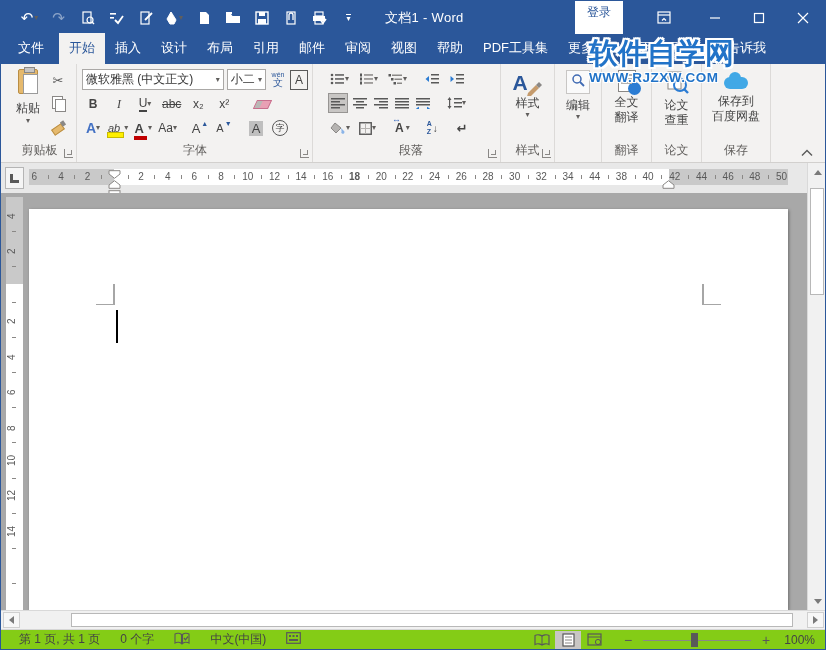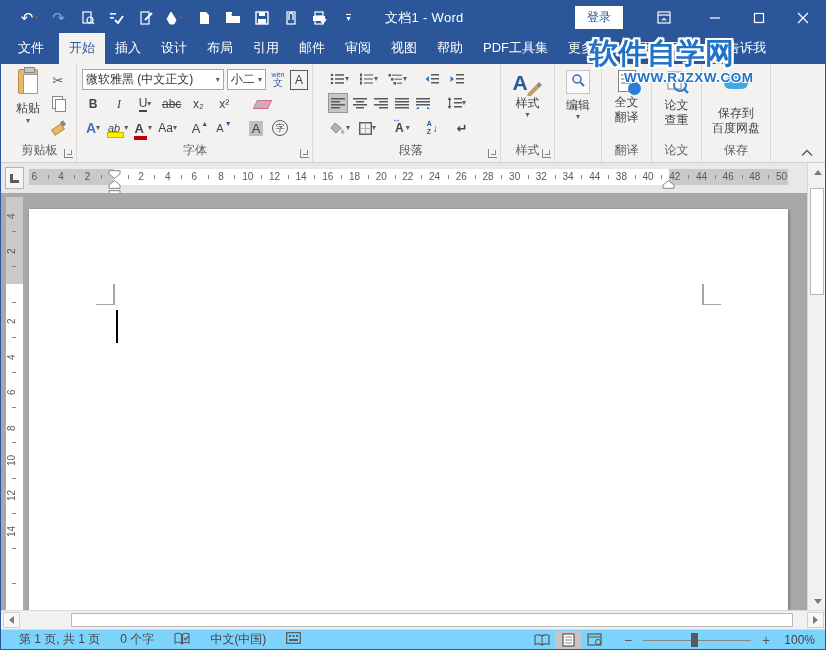--- a/index.html
+++ b/index.html
@@ -8,21 +8,21 @@
   .win{position:relative;width:826px;height:650px;border:1px solid #2b579a;background:#f3f2f1;overflow:hidden}
 
   
   .titlebar{position:absolute;left:0;top:0;width:100%;height:33px;background:#2b579a;display:flex;align-items:center;color:#fff}
   .qat{display:flex;align-items:center;gap:0;padding-left:14px}
   .qbtn{width:29px;height:26px;display:flex;align-items:center;justify-content:center;color:#fff;font-size:15px}
   .qbtn svg{display:block}
   .qbtn .car{font-size:8px;margin-left:1px}
   .dim{opacity:.45}
   .doctitle{margin-left:22px;font-size:13px;letter-spacing:.3px;white-space:nowrap}
-  .title-right{margin-left:auto;display:flex;align-items:center;height:100%}
+  .title-right{margin-left:auto;display:flex;height:100%}
   .login{background:#fff;color:#2b579a;font-size:12px;padding:3px 12px;margin-right:26px;cursor:default}
   .wbtn{width:44px;height:33px;display:flex;align-items:center;justify-content:center}
   .ribopt{margin-right:14px;width:30px}
 
   
   .tabsrow{position:absolute;left:0;top:33px;width:100%;height:30px;background:#2b579a;display:flex;align-items:flex-end;color:#fff;font-size:13px}
   .tab{padding:6px 10px 7px;white-space:nowrap;display:flex;align-items:center;gap:4px}
   .tab.file{padding:6px 15px 7px;margin-left:2px}
   .tab.active{background:#f3f2f1;color:#2b579a}
   .ticon{width:11px;height:11px;border:1.4px solid #fff;border-radius:50%;display:inline-block}
@@ -131,21 +131,21 @@
   .tri.up{border-left:4px solid transparent;border-right:4px solid transparent;border-bottom:5px solid #7a7a7a}
   .tri.down{border-left:4px solid transparent;border-right:4px solid transparent;border-top:5px solid #7a7a7a}
   .tri.left{border-top:4px solid transparent;border-bottom:4px solid transparent;border-right:5px solid #7a7a7a}
   .tri.right{border-top:4px solid transparent;border-bottom:4px solid transparent;border-left:5px solid #7a7a7a}
   .vthumb{position:absolute;left:2px;top:25px;width:14px;height:107px;background:#fff;border:1px solid #b8b8b8}
   .hscroll{position:absolute;left:0;top:609px;width:100%;height:19px;background:#f1f1f1;border-top:1px solid #d9d9d9}
   .hthumb{position:absolute;left:70px;top:2px;width:722px;height:14px;background:#fff;border:1px solid #b8b8b8}
   .hbtn{position:absolute;top:1px;width:17px;height:16px;display:flex;align-items:center;justify-content:center;border:1px solid #d0d0d0;background:#f7f7f7}
 
   
-  .statusbar{position:absolute;left:0;top:628px;width:100%;height:20px;background:#7dd3fc;border-top:1px solid #d6d6d6;display:flex;align-items:center;color:#444;font-size:12px}
+  .statusbar{position:absolute;left:0;top:628px;width:100%;height:20px;background:#84cc16;border-top:1px solid #d6d6d6;display:flex;align-items:center;color:#444;font-size:12px}
   .sleft{display:flex;align-items:center;gap:0;padding-left:8px}
   .sitem{padding:0 10px;white-space:nowrap}
   .sright{margin-left:auto;display:flex;align-items:center;padding-right:10px}
   .vbtn{width:26px;height:18px;display:flex;align-items:center;justify-content:center}
   .vbtn.sel{background:#c8c6c4}
   .zoomtrack{position:relative;width:108px;height:16px;margin:0 8px}
   .zoomtrack .line{position:absolute;left:0;right:0;top:8px;height:1px;background:#8a8886}
   .zoomtrack .handle{position:absolute;left:48px;top:1px;width:7px;height:14px;background:#595959}
   .zsign{font-size:14px;color:#595959;width:14px;text-align:center}
   .zoomval{width:42px;text-align:right;font-size:12px}
@@ -544,34 +544,34 @@
             </svg></span>
         <span>论文</span>
         <span>查重</span>
       </div>
       <div class="glabel">论文</div>
     </div>
 
     <div class="g" style="left:701px;width:69px">
       <div class="bigbtn" style="left:0;right:0;top:4px">
         <span class="cloud"></span>
-        <span style="margin-top:16px">保存到</span>
+        <span style="margin-top:4px">保存到</span>
         <span>百度网盘</span>
       </div>
       <div class="glabel">保存</div>
     </div>
 
     <div class="collapse"><svg width="12" height="8" viewBox="0 0 12 8">
           <path d="M1 6.5 L6 1.5 L11 6.5" fill="none" stroke="#595959" stroke-width="1.4"></path>
         </svg></div>
   </div>
 
   <div class="wm">
     <div class="l1" id="wm1" style="color: rgb(33, 115, 200);">软件自学网</div>
-    <div class="l2" id="wm2" style="color: rgb(33, 115, 200); margin-left: 35px;">WWW.RJZXW.COM</div>
+    <div class="l2" id="wm2" style="color: rgb(33, 115, 200);">WWW.RJZXW.COM</div>
   </div>
 
   <div class="rulerbar">
     <div class="lbox">
         <span class="L"></span>
       </div>
     <div class="hruler" id="hruler">
         <div class="hseg" style="left: 28px; width: 85.3px; background: rgb(201, 201, 201);"></div>
         <div class="hseg" style="left: 113.3px; width: 554.7px; background: rgb(255, 255, 255);"></div>
         <div class="hseg" style="left: 668px; width: 119px; background: rgb(201, 201, 201);"></div>
@@ -579,21 +579,21 @@
         <span class="hnum" style="left: 59.92px;">4</span>
         <span class="hnum" style="left: 86.61px;">2</span>
         <span class="hnum" style="left: 139.99px;">2</span>
         <span class="hnum" style="left: 166.68px;">4</span>
         <span class="hnum" style="left: 193.37px;">6</span>
         <span class="hnum" style="left: 220.06px;">8</span>
         <span class="hnum" style="left: 246.75px;">10</span>
         <span class="hnum" style="left: 273.44px;">12</span>
         <span class="hnum" style="left: 300.13px;">14</span>
         <span class="hnum" style="left: 326.82px;">16</span>
-        <span class="hnum" style="left: 353.51px;">18</span>
+        <span class="hnum" style="left: 353.51px; font-weight: bold;">18</span>
         <span class="hnum" style="left: 380.2px;">20</span>
         <span class="hnum" style="left: 406.89px;">22</span>
         <span class="hnum" style="left: 433.58px;">24</span>
         <span class="hnum" style="left: 460.27px;">26</span>
         <span class="hnum" style="left: 486.96px;">28</span>
         <span class="hnum" style="left: 513.65px;">30</span>
         <span class="hnum" style="left: 540.34px;">32</span>
         <span class="hnum" style="left: 567.03px;">34</span>
         <span class="hnum" style="left: 593.72px;">44</span>
         <span class="hnum" style="left: 620.41px;">38</span>

